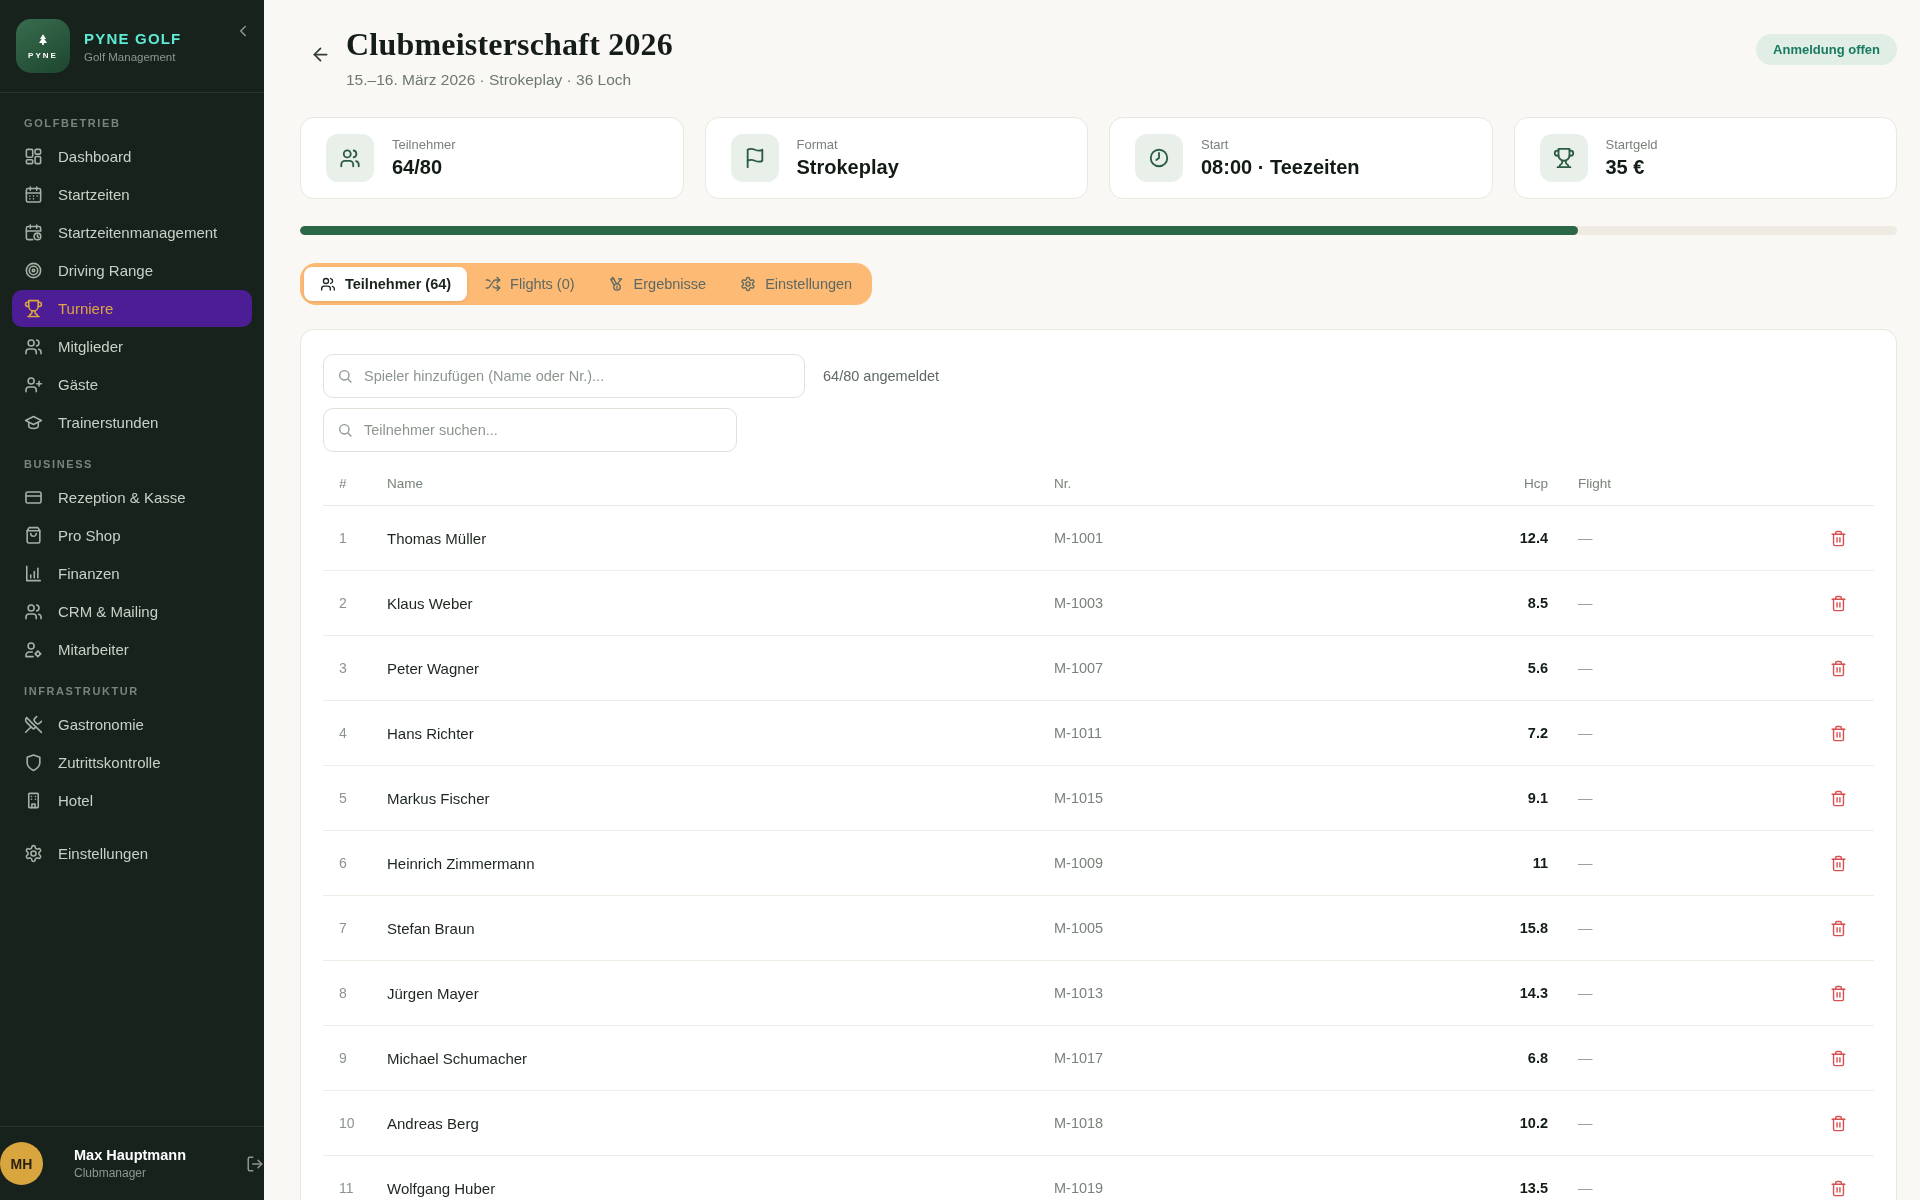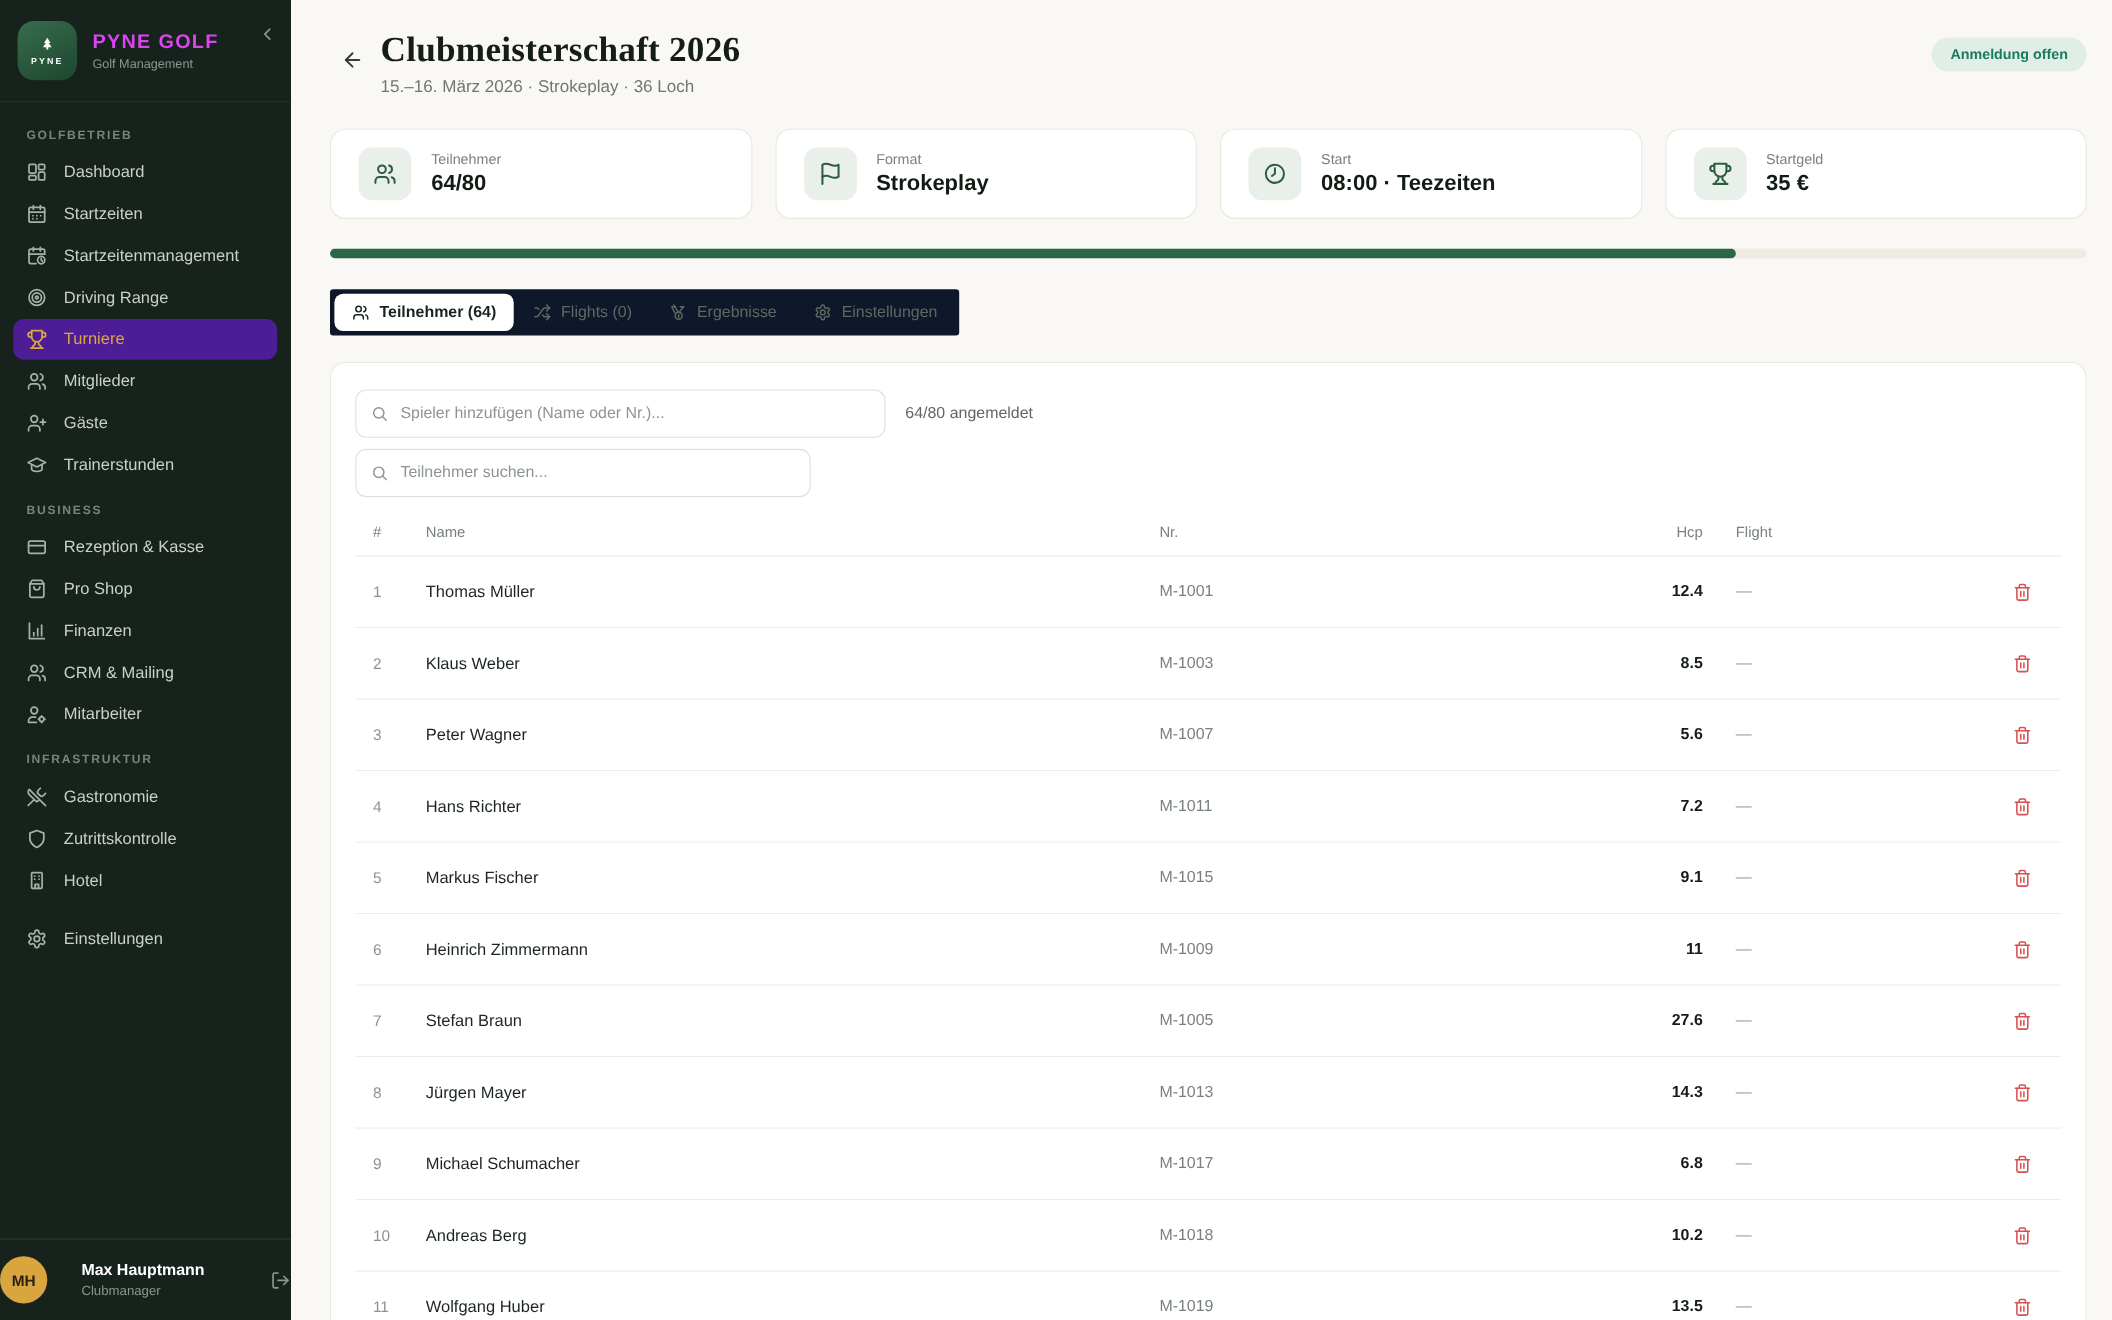--- a/index.html
+++ b/index.html
@@ -6,21 +6,21 @@
   html,body { width:1920px; height:1200px; overflow:hidden; }
   body { font-family:"Liberation Sans", sans-serif; background:#faf8f5; color:#1a241d; }
   svg.icon { display:block; }
 
   
   .sidebar { position:fixed; left:0; top:0; bottom:0; width:264px; background:#17221c; display:flex; flex-direction:column; z-index:10; }
   .sidebar-header { display:flex; align-items:center; gap:14px; padding:19px 16px; border-bottom:1px solid rgba(255,255,255,.08); position:relative; }
   .logo-tile { width:54px; height:54px; border-radius:15px; background:linear-gradient(150deg,#386d4e,#1d452f); display:flex; flex-direction:column; align-items:center; justify-content:center; color:#fff; flex:0 0 auto; }
   .logo-tile svg { width:16px; height:16px; }
   .logo-word { font-size:8px; font-weight:bold; letter-spacing:2px; margin-top:2px; }
-  .app-name { color:#d946ef; font-weight:bold; font-size:18px; letter-spacing:1.2px; }
+  .app-name { color:#5eead4; font-weight:bold; font-size:15px; letter-spacing:1.2px; }
   .app-sub { color:#8d978d; font-size:11.5px; margin-top:4px; }
   .collapse-btn { position:absolute; right:12px; top:22px; color:#8d978d; background:none; border:none; cursor:pointer; }
   .collapse-btn svg { width:18px; height:18px; }
 
   .nav { flex:1; padding:8px 12px 0; overflow:hidden; }
   .nav-label { color:#79847b; font-size:11px; font-weight:bold; letter-spacing:1.6px; padding:16px 12px 8px; }
   .nav-item { display:flex; align-items:center; gap:15px; padding:9px 12px; margin:1px 0; border-radius:10px; font-size:15px; color:#c9d1c7; cursor:pointer; white-space:nowrap; }
   .nav-item svg { width:19px; height:19px; color:#a6b1a6; flex:0 0 auto; }
   .nav-item.active { background:#4c1d95; color:#dda640; }
   .nav-item.active svg { color:#dda640; }
@@ -45,21 +45,21 @@
   .stats-row { display:flex; gap:21px; margin-top:28px; }
   .stat-card { flex:1; height:82px; background:#fff; border:1px solid #eae7e1; border-radius:14px; display:flex; align-items:center; padding:6px 25px; }
   .stat-icon { width:48px; height:48px; border-radius:12px; background:#e9efe9; color:#2c5c42; display:flex; align-items:center; justify-content:center; margin-right:18px; flex:0 0 auto; }
   .stat-icon svg { width:22px; height:22px; }
   .stat-label { color:#79827a; font-size:13px; }
   .stat-value { color:#121c15; font-size:20px; font-weight:bold; margin-top:4px; }
 
   .progress-track { margin-top:27px; height:9px; border-radius:6px; background:#f0ebe2; overflow:hidden; }
   .progress-fill { height:100%; border-radius:6px; background:#2b6647; }
 
-  .tabs { display:inline-flex; margin-top:28px; background:#0f172a; border-radius:3px; padding:4px; gap:2px; }
+  .tabs { display:inline-flex; margin-top:28px; background:#fdba74; border-radius:16px; padding:4px; gap:2px; }
   .tab { display:flex; align-items:center; gap:9px; padding:9px 16px; border-radius:8px; font-size:14.5px; color:#5e6862; background:none; border:none; cursor:pointer; white-space:nowrap; }
   .tab svg { width:16px; height:16px; }
   .tab.active { background:#fff; color:#1a241d; font-weight:600; box-shadow:0 1px 3px rgba(0,0,0,.1); }
 
   .panel { margin-top:24px; background:#fff; border:1px solid #eae7e1; border-bottom:none; border-radius:14px 14px 0 0; padding:24px 22px 0; min-height:840px; }
   .control-row { display:flex; align-items:center; }
   .control-row + .control-row { margin-top:10px;align-items:flex-end; }
   .input-wrap { position:relative; }
   .input-wrap svg { position:absolute; left:14px; top:50%; transform:translateY(-50%); width:16px; height:16px; color:#8d968e; }
   .text-input { height:44px; border:1px solid #e3e0d9; border-radius:10px; background:#fff; padding:0 1px 0 40px; font-size:14.5px; color:#2a332c; font-family:"Liberation Sans", sans-serif; outline:none; }
@@ -510,21 +510,21 @@
                   <path d="M8 6V4a2 2 0 0 1 2-2h4a2 2 0 0 1 2 2v2"></path>
                   <path d="M10 11v6M14 11v6"></path>
                 </svg>
               </span>
             </button>
           </div>
           <div class="trow">
             <div class="col-num">7</div>
             <div class="col-name">Stefan Braun</div>
             <div class="col-nr">M-1005</div>
-            <div class="col-hcp">27.6</div>
+            <div class="col-hcp">15.8</div>
             <div class="col-flight">—</div>
             <button class="trash-btn">
               <span>
                 <svg class="icon" viewBox="0 0 24 24" fill="none" stroke="currentColor" stroke-width="2" stroke-linecap="round" stroke-linejoin="round" width="100%" height="100%">
                   <path d="M3 6h18"></path>
                   <path d="M19 6v14a2 2 0 0 1-2 2H7a2 2 0 0 1-2-2V6"></path>
                   <path d="M8 6V4a2 2 0 0 1 2-2h4a2 2 0 0 1 2 2v2"></path>
                   <path d="M10 11v6M14 11v6"></path>
                 </svg>
               </span>

